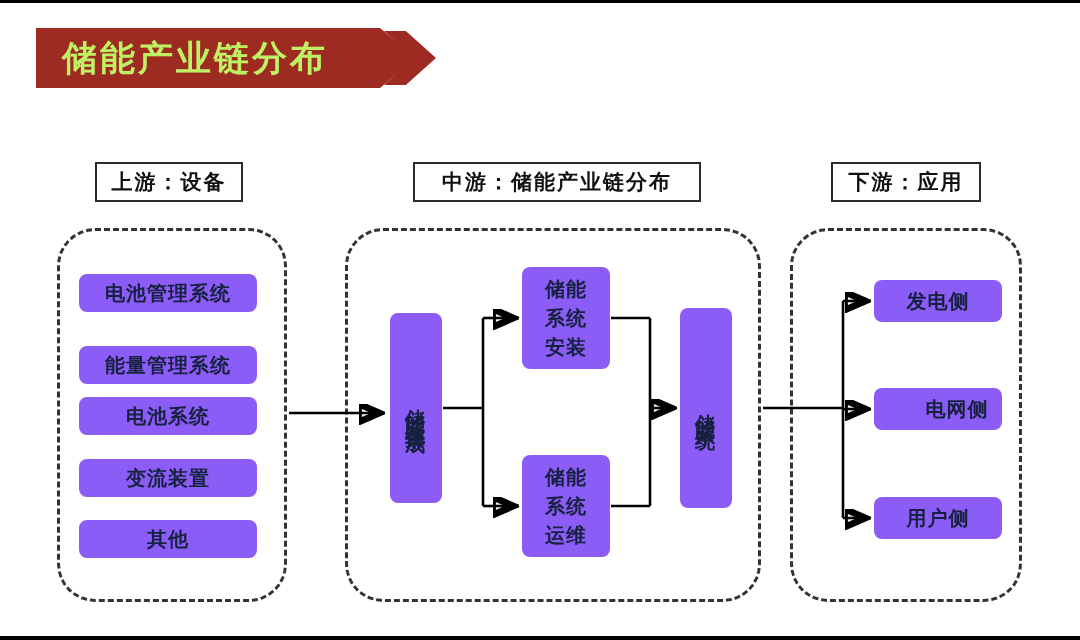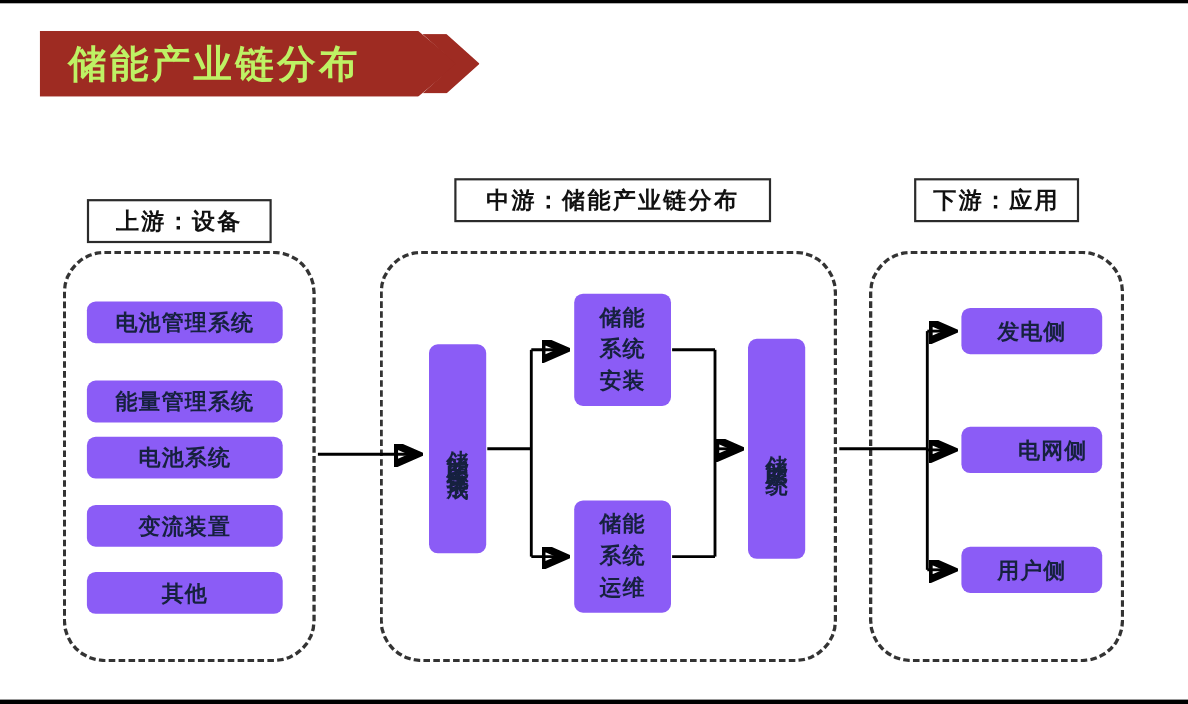--- a/index.html
+++ b/index.html
@@ -34,21 +34,21 @@
     white-space:nowrap;
   }
 
   
   .stage-label {
     position:absolute; height:40px; background:#ffffff;
     border:2px solid #2b2b2b;
     display:flex; align-items:center; justify-content:center;
     font-size:21px; font-weight:600; letter-spacing:2px; color:#111;
   }
-  .stage-label.up   { left:79px;  top:162px; width:168px;margin-top:19px; }
+  .stage-label.up   { left:95px;  top:162px; width:148px; }
   .stage-label.mid  { left:413px; top:162px; width:288px; }
   .stage-label.down { left:831px; top:162px; width:150px; }
 
   
   .dashed-box {
     position:absolute; top:228px; height:374px;
     border:3px dashed #333; border-radius:38px;
     background:transparent;
   }
   .dashed-box.up   { left:57px;  width:230px; }

